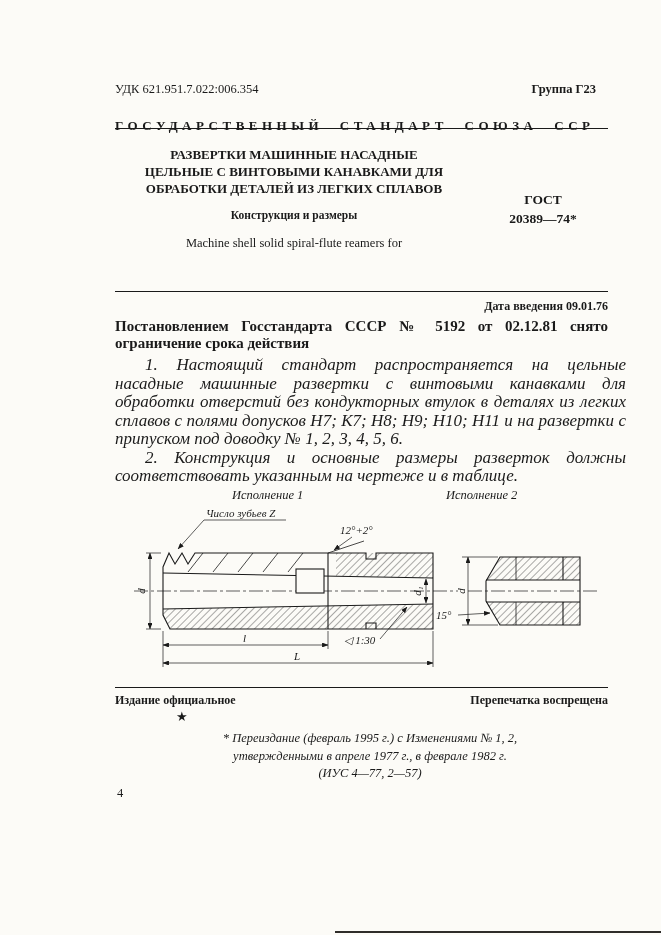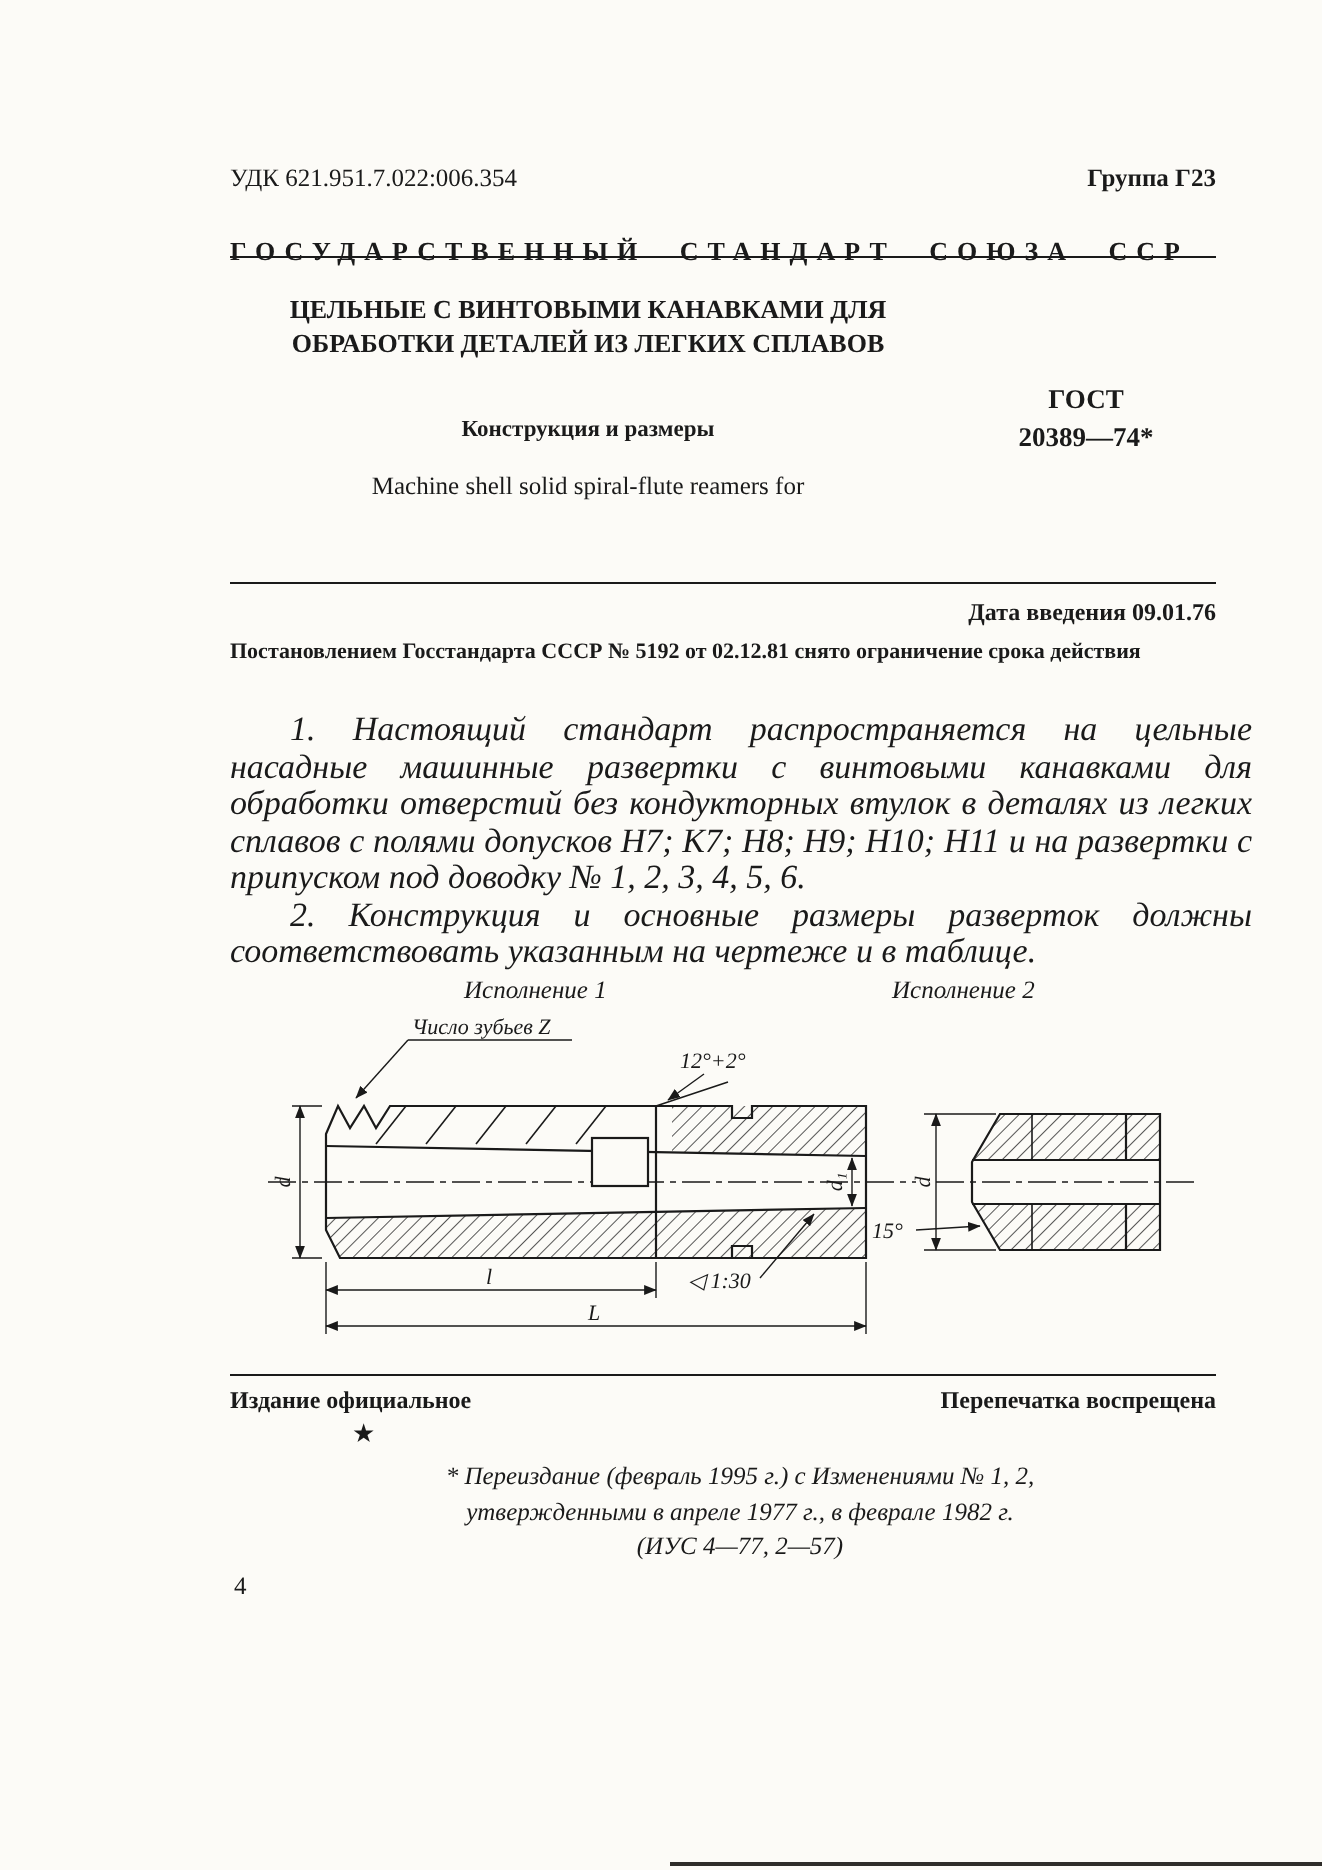--- a/index.html
+++ b/index.html
@@ -6,31 +6,31 @@
   html,body { background:#ffffff; }
   .page {
     position:relative; width:661px; height:935px;
     background:#fcfbf7; color:#1a1a1a; overflow:hidden;
     font-family:"Liberation Serif", serif;
   }
   .abs { position:absolute; }
   .b { font-weight:bold; }
   .ctr { text-align:center; }
   .just { text-align:justify; }
-  .masthead-row { left:115px; right:53px; top:82px; display:flex; justify-content:space-between; font-size:12.5px;text-align:center; }
+  .masthead-row { left:115px; right:65px; top:82px; display:flex; justify-content:space-between; font-size:12.5px;text-align:center; }
   .std-header { left:115px; right:53px; top:118px; font-weight:bold; font-size:13px;
                 letter-spacing:4.5px; word-spacing:9px; white-space:nowrap; }
   .rule { border-top:1.5px solid #1a1a1a; height:0; }
   .rule-thin { border-top:1px solid #1a1a1a; height:0; }
   .title-block { left:118px; top:146px; width:352px; font-size:13px; line-height:17px; }
   .subtitle { left:118px; top:209px; width:352px; font-size:11.5px; }
   .gost-block { left:480px; top:190px; width:126px; font-size:13.5px; line-height:19px;text-align:center; }
   .english { left:118px; top:235px; width:352px; font-size:12.5px; line-height:17px; }
   .date-line { right:53px; top:299px; font-size:12px; }
-  .decree { left:115px; right:53px; top:318px; font-size:11px; line-height:16.5px; }
+  .decree { left:115px; right:53px; top:318px; font-size:15px; line-height:16.5px; }
   .body-text { left:115px; right:35px; top:356px; font-size:17px; line-height:18.5px;font-style:italic; }
   .body-text p { text-indent:30px; }
   .variant-label { top:488px; font-size:12.5px; font-style:italic; }
   .drawing-wrap { left:118px; top:503px; width:492px; height:188px; }
   .official-row { left:115px; right:53px; top:693px; display:flex; justify-content:space-between; font-size:12px; }
   .star { left:176px; top:709px; font-size:13px; }
   .footnote { left:150px; top:730px; width:440px; font-size:12.5px; line-height:17.5px; font-style:italic; }
   .page-num { left:117px; top:786px; font-size:12.5px; }
   .scan-edge { position:absolute; bottom:2px; left:335px; right:0; height:2px; background:#2f2d2a; }
   svg text { font-family:"Liberation Serif", serif; }
@@ -42,20 +42,21 @@
 
   <div class="abs masthead-row">
     <span>УДК 621.951.7.022:006.354</span>
     <span class="b">Группа Г23</span>
   </div>
 
   <div class="abs std-header">ГОСУДАРСТВЕННЫЙ СТАНДАРТ СОЮЗА ССР</div>
   <div class="abs rule" style="left:115px; right:53px; top:128px;"></div>
 
   <div class="abs title-block b ctr">
+    <div>РАЗВЕРТКИ МАШИННЫЕ НАСАДНЫЕ</div>
     <div>ЦЕЛЬНЫЕ С ВИНТОВЫМИ КАНАВКАМИ ДЛЯ</div>
     <div>ОБРАБОТКИ ДЕТАЛЕЙ ИЗ ЛЕГКИХ СПЛАВОВ</div>
   </div>
   <div class="abs subtitle b ctr">Конструкция и размеры</div>
 
   <div class="abs gost-block b ctr">
     <div>ГОСТ</div>
     <div>20389—74*</div>
   </div>
 

